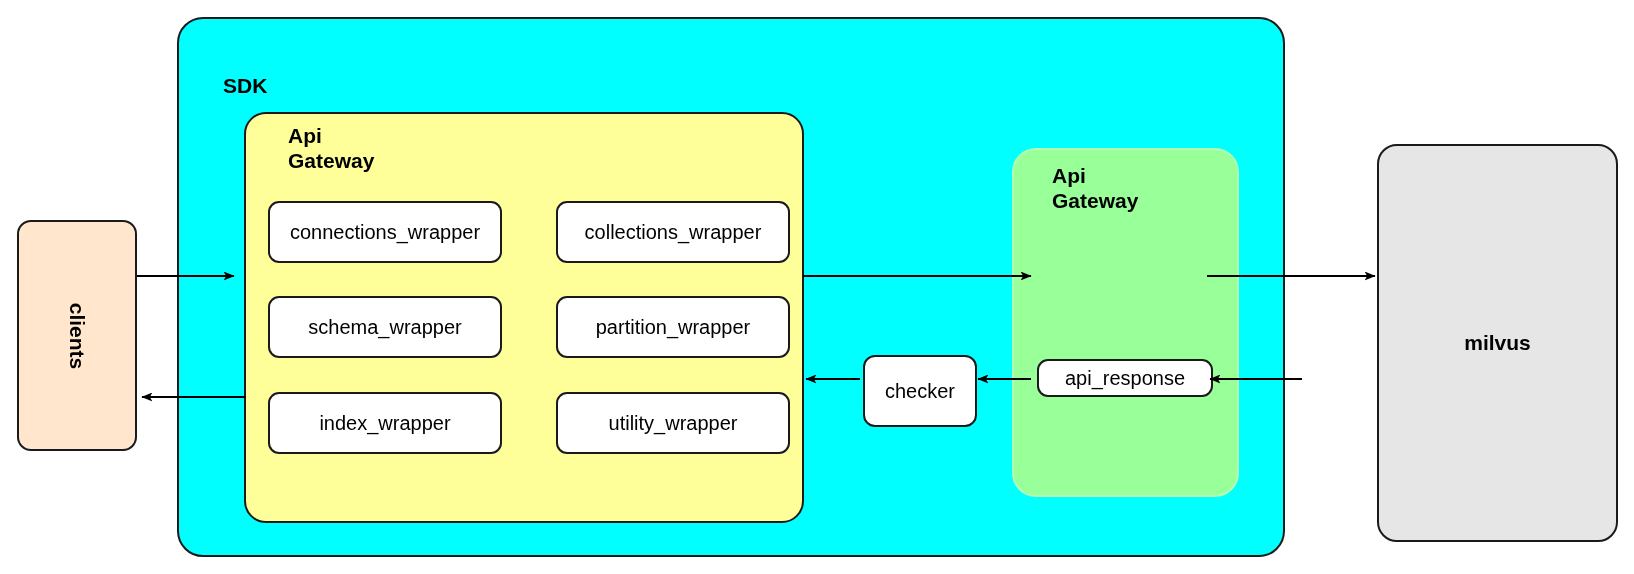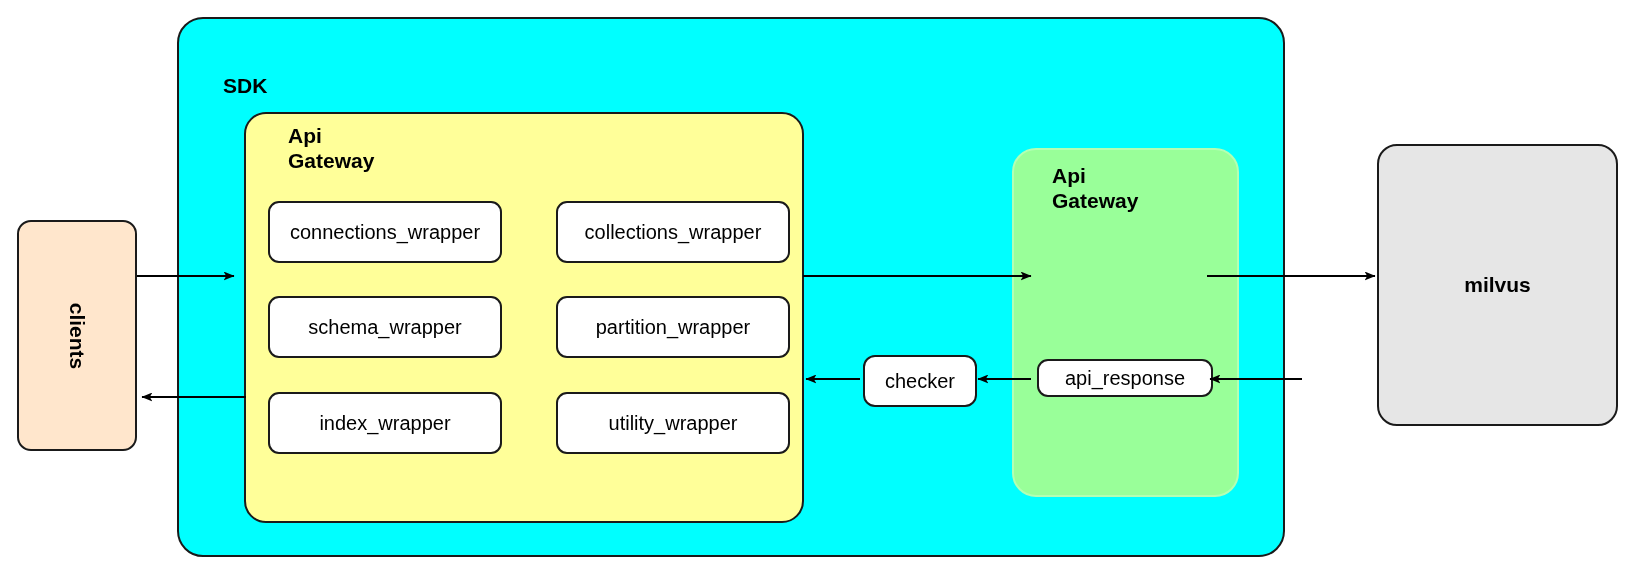--- a/index.html
+++ b/index.html
@@ -94,21 +94,21 @@
   }
   .wrap-cell { width: 234px; height: 62px; }
   .col-a { left: 22px; }
   .col-b { left: 310px; }
   .row-1 { top: 87px; }
   .row-2 { top: 182px; }
   .row-3 { top: 278px; }
 
   
   #checker {
-    left: 861px; top: 353px; width: 114px; height: 52px;
+    left: 861px; top: 353px; width: 114px; height: 72px;
     border-radius: 12px;
   }
 
   
   #api-gateway {
     left: 1010px; top: 146px; width: 227px; height: 349px;
     background: #99ff99;
     border: 2px solid #b3ffb3;
     border-radius: 24px;
     display: block;
@@ -124,21 +124,21 @@
   }
   #api-request {
     left: 23px; top: 107px; width: 176px; height: 44px;
   }
   #api-response {
     left: 23px; top: 209px; width: 176px; height: 38px;
   }
 
   
   #milvus {
-    left: 1377px; top: 144px; width: 241px; height: 282px;
+    left: 1377px; top: 144px; width: 241px; height: 398px;
     background: #e6e6e6;
     border: 2px solid #1a1a1a;
     border-radius: 20px;
     font-weight: bold;
     font-size: 21px;
     color: #000000;
   }
 
   
   .arrow-layer {

